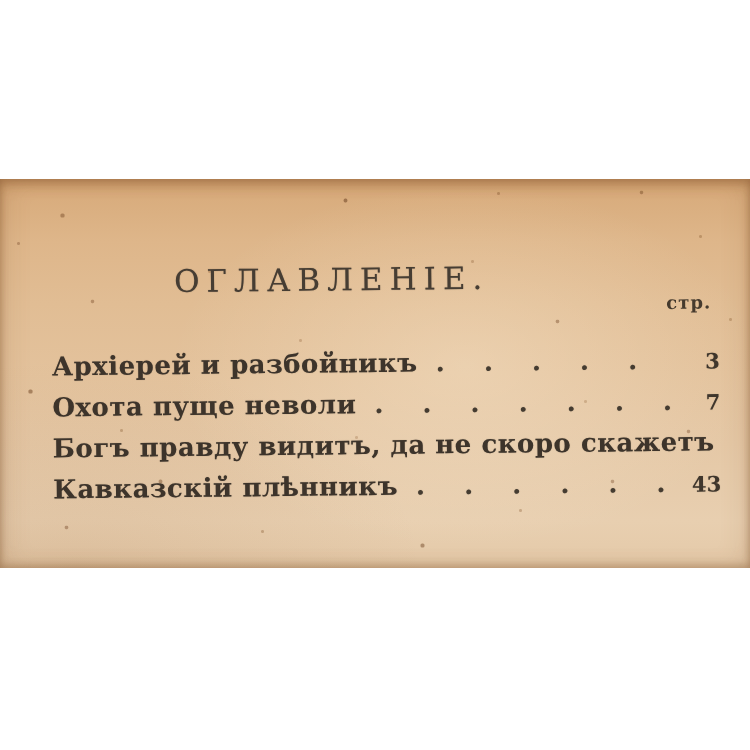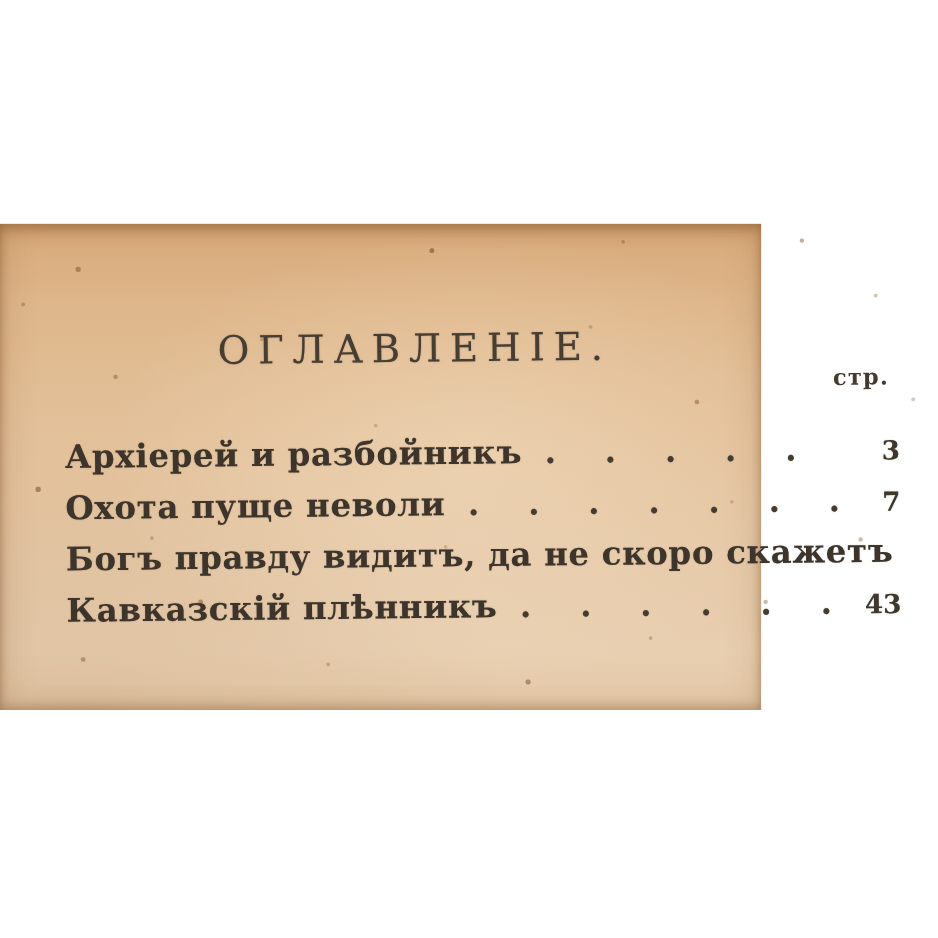--- a/index.html
+++ b/index.html
@@ -15,21 +15,21 @@
     position: relative;
     width: 750px;
     height: 750px;
     background: #ffffff;
   }
   
   .paper {
     position: absolute;
     top: 179px;
     left: 0;
-    width: 609px;
+    width: 750px;
     height: 389px;
     background:
       radial-gradient(ellipse 420px 260px at 62% 48%, rgba(255,243,222,0.30), rgba(255,243,222,0) 70%),
       radial-gradient(ellipse 500px 300px at 10% 100%, rgba(140,85,40,0.10), rgba(140,85,40,0) 70%),
       linear-gradient(180deg,
         #d2a271 0%,
         #d9ad7e 5%,
         #deb68a 16%,
         #e1bd94 32%,
         #e3c29c 50%,

